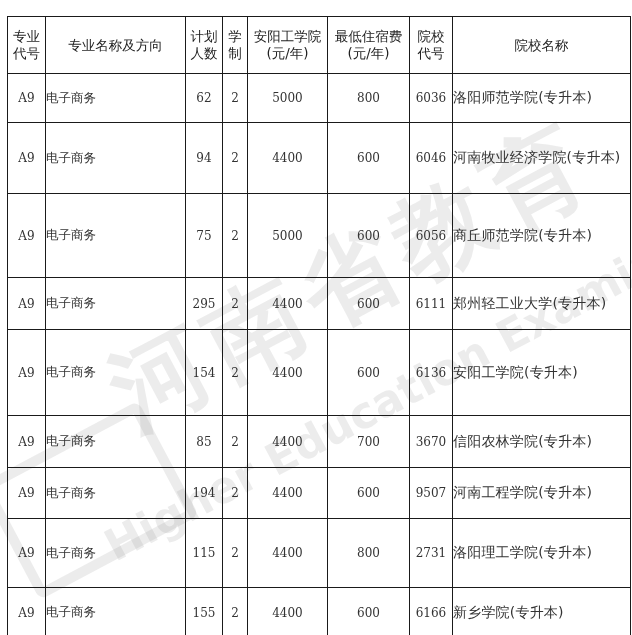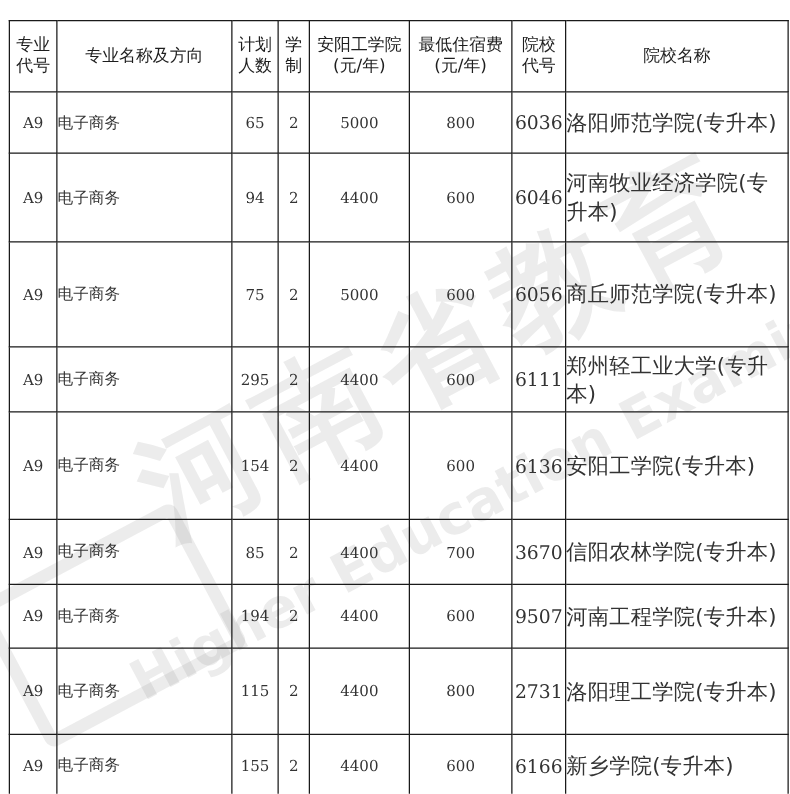--- a/index.html
+++ b/index.html
@@ -6,22 +6,22 @@
   body { width: 632px; height: 635px; position: relative; overflow: hidden;
          font-family: "DejaVu Serif", "Liberation Serif", serif; color: #222; }
   table.admissions { position: absolute; left: 7px; top: 16px; border-collapse: collapse;
          table-layout: fixed; width: 623px; }
   table.admissions td, table.admissions th { border: 1.6px solid #1a1a1a; padding: 0; }
   th { font-family: "DejaVu Sans", "Liberation Sans", sans-serif; font-weight: normal;
        font-size: 13.5px; line-height: 17px; text-align: center; color: #1e1e1e; height: 56px; }
   td { font-size: 12px; color: #333; text-align: center; vertical-align: middle; }
   td.major-name, td.school-name { text-align: left; padding-left: 3px;
        font-family: "DejaVu Sans", "Liberation Sans", sans-serif; font-size: 12.5px; }
-  td.school-name { padding-left: 2px; font-size: 17px; letter-spacing: 0.2px; }
-  td.school-code { font-size: 15px; }
+  td.school-name { padding-left: 2px; font-size: 14px; letter-spacing: 0.2px; }
+  td.school-code { font-size: 12px; }
   .watermark { position: absolute; pointer-events: none; color: rgba(150,150,150,0.18);
        font-family: "DejaVu Sans", sans-serif; font-weight: bold; white-space: nowrap;
        transform-origin: left bottom; }
   .wm-cn { left: 150px; top: 330px; font-size: 96px; transform: rotate(-28deg); letter-spacing: 10px; }
   .wm-en { left: 120px; top: 520px; font-size: 44px; transform: rotate(-28deg); }
   .wm-logo { left: 40px; top: 470px; width: 160px; height: 110px; border: 10px solid rgba(150,150,150,0.18);
        transform: rotate(-28deg); border-radius: 8px; }
 </style>
 </head>
 <body>
@@ -72,21 +72,21 @@
         </th>
       <th>
           <div>院校名称</div>
         </th>
     </tr>
   </thead>
   <tbody id="table-body">
       <tr style="height: 49px;">
         <td>A9</td>
         <td class="major-name">电子商务</td>
-        <td>65</td>
+        <td>62</td>
         <td>2</td>
         <td>5000</td>
         <td>800</td>
         <td class="school-code">6036</td>
         <td class="school-name">洛阳师范学院(专升本)</td>
       </tr>
       <tr style="height: 71px;">
         <td>A9</td>
         <td class="major-name">电子商务</td>
         <td>94</td>

